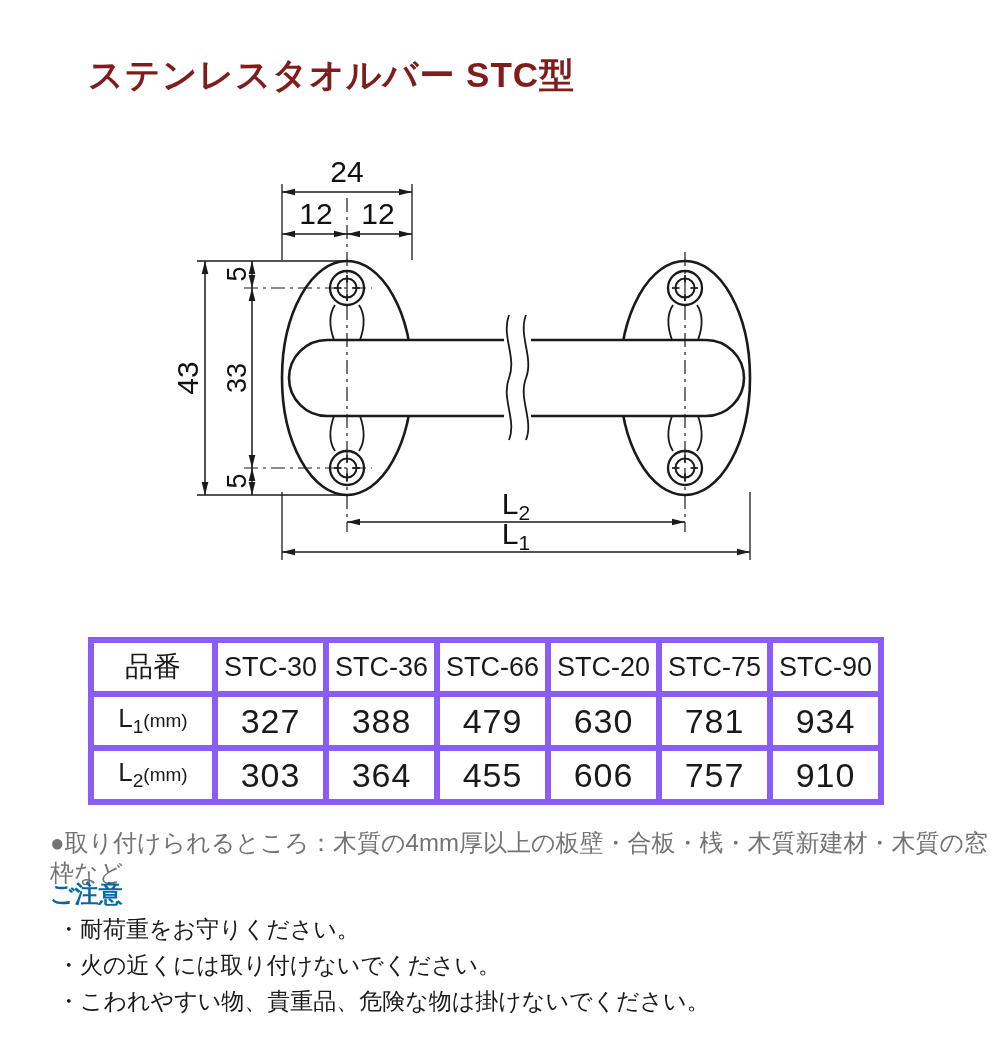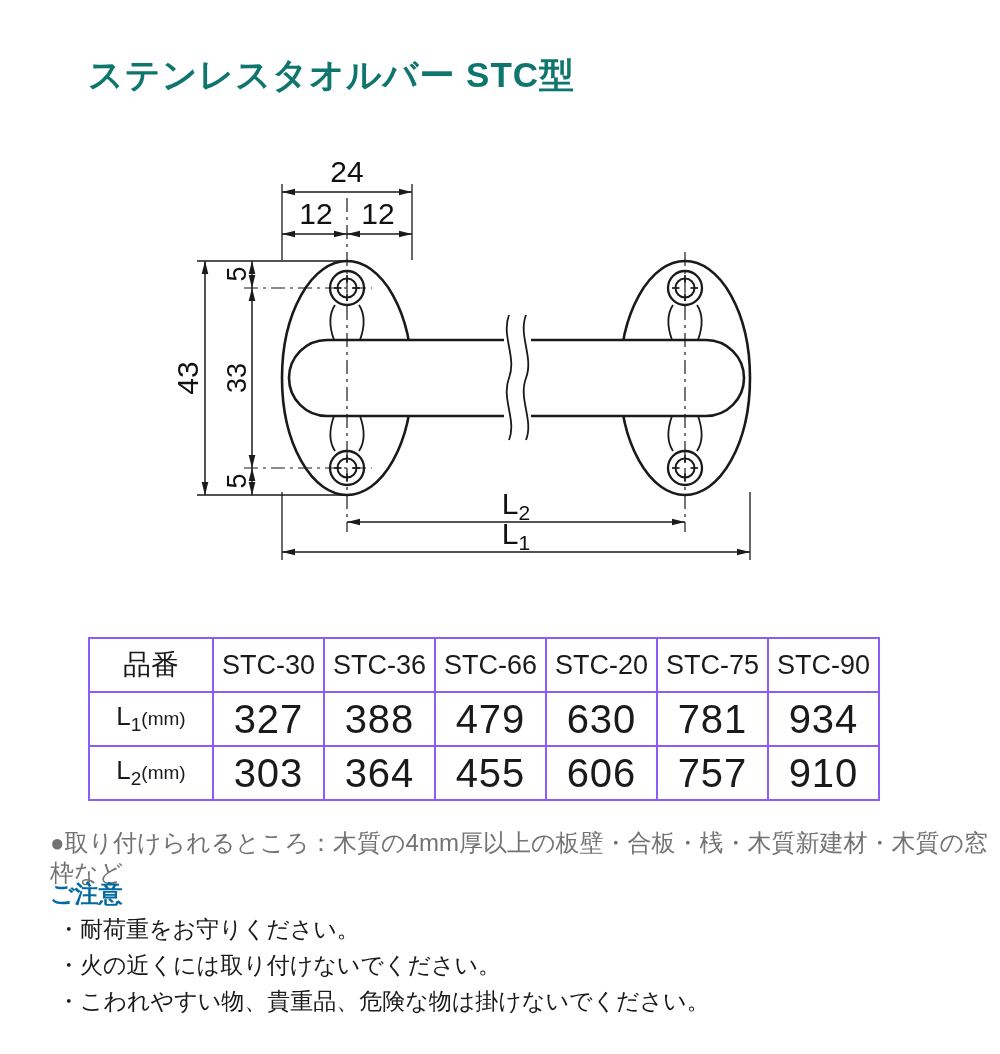--- a/index.html
+++ b/index.html
@@ -3,49 +3,49 @@
 <meta charset="utf-8">
 <style>
   * { margin:0; padding:0; box-sizing:border-box; }
   html,body { background:#ffffff; }
   .page {
     position:relative; width:1000px; height:1054px; background:#ffffff;
     font-family:"Liberation Sans","DejaVu Sans",sans-serif; color:#1a1a1a; overflow:hidden;
   }
   .title {
     position:absolute; left:88px; top:52px;
-    font-size:35px; font-weight:bold; letter-spacing:1px; color:#0f766e;
+    font-size:35px; font-weight:bold; letter-spacing:1px; color:#7f1d1d;
   }
   .drawing { position:absolute; left:0; top:140px; width:1000px; height:480px; }
 
   
   .outline { fill:#ffffff; stroke:#1a1a1a; stroke-width:2.6; }
   .neck    { fill:none; stroke:#1a1a1a; stroke-width:1.8; }
   .wavy    { fill:none; stroke:#1a1a1a; stroke-width:1.8; }
   .ext     { stroke:#1a1a1a; stroke-width:1.3; }
   .dim     { stroke:#1a1a1a; stroke-width:1.5; }
   .cl      { stroke:#1a1a1a; stroke-width:1.2; stroke-dasharray:14 5 3 5; }
   .dimtext { font-size:30px; fill:#111; text-anchor:middle; font-family:"Liberation Sans","DejaVu Sans",sans-serif; }
   .dimtext-sm { font-size:27px; fill:#111; text-anchor:middle; font-family:"Liberation Sans","DejaVu Sans",sans-serif; }
   .subnum { font-size:21px; }
 
   
   .spec-table {
     position:absolute; left:88px; top:637px;
     border-collapse:collapse; table-layout:fixed; background:#fff;
   }
   .spec-table td {
-    border:2px solid #8b5cf6; text-align:center; vertical-align:middle;
+    border:6px solid #8b5cf6; text-align:center; vertical-align:middle;
     height:54px; overflow:hidden; white-space:nowrap;
   }
   .col-item { width:124px; }
   .col-model { width:111px; }
   .hdr { font-size:27px; }
   .item-hdr { font-size:28px; }
-  .num { font-size:40px; letter-spacing:1px; }
+  .num { font-size:34px; letter-spacing:1px; }
   .rowlabel { font-size:26px; }
   .rowlabel sub { font-size:19px; }
   .rowlabel .unit { font-size:19px; }
 
   .note {
     position:absolute; left:50px; top:828px; width:945px;
     font-size:24px; line-height:30px; color:#737373;
   }
   .caution-title {
     position:absolute; left:50px; top:878px;

